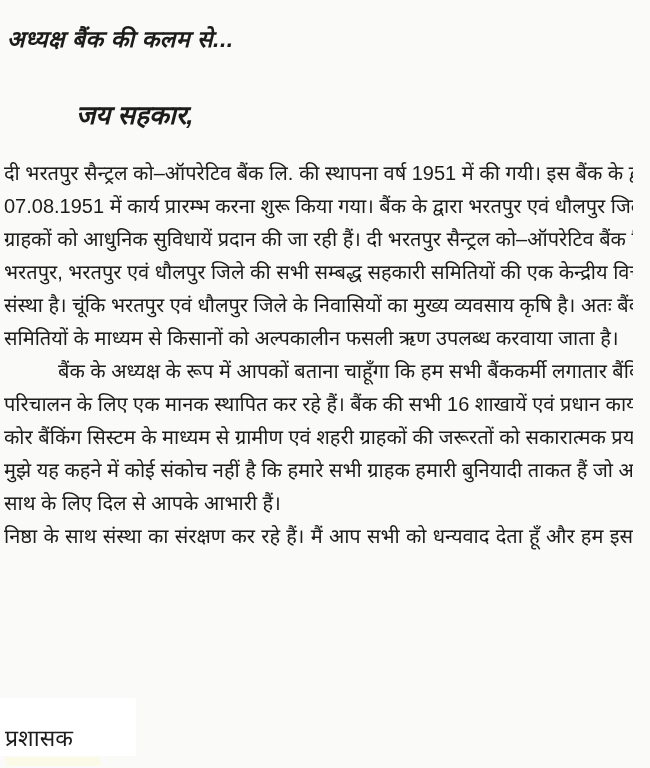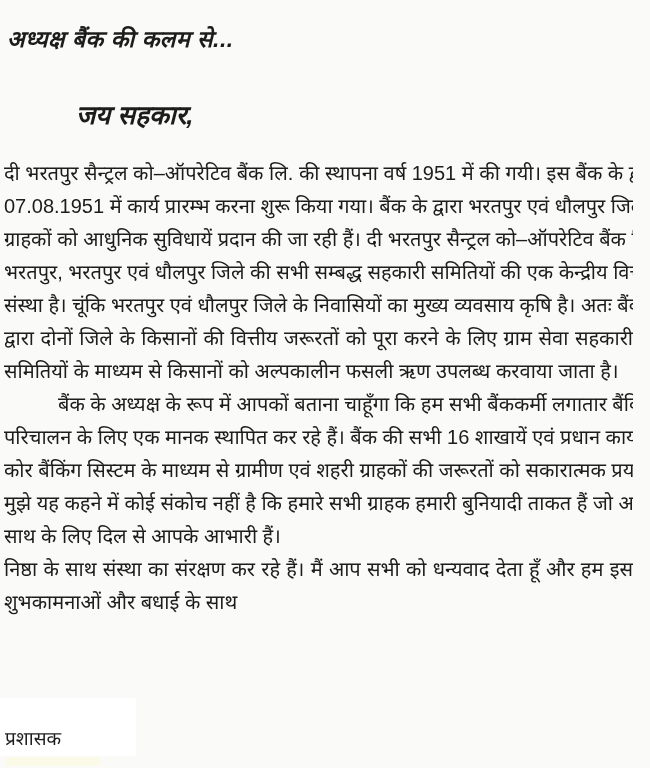--- a/index.html
+++ b/index.html
@@ -61,21 +61,21 @@
     text-align: right;
     text-align-last: left;
   }
   .ln.ind {
     text-indent: 54px;
   }
   .signoff {
     position: absolute;
     top: 722px;
     left: 5px;
-    font-size: 19px;
+    font-size: 23px;
     line-height: 33px;
     z-index: 3;
   }
   .signature-patch {
     position: absolute;
     top: 698px;
     left: 0;
     width: 136px;
     height: 58px;
     background: #ffffff;
@@ -101,32 +101,30 @@
 
   <div class="salutation">जय सहकार,</div>
 
   <div class="body-text">
 
     <div class="ln">दी भरतपुर सैन्ट्रल को–ऑपरेटिव बैंक लि. की स्थापना वर्ष 1951 में की गयी। इस बैंक के द्वारा</div>
     <div class="ln">07.08.1951 में कार्य प्रारम्भ करना शुरू किया गया। बैंक के द्वारा भरतपुर एवं धौलपुर जिले में</div>
     <div class="ln">ग्राहकों को आधुनिक सुविधायें प्रदान की जा रही हैं। दी भरतपुर सैन्ट्रल को–ऑपरेटिव बैंक लि0</div>
     <div class="ln">भरतपुर, भरतपुर एवं धौलपुर जिले की सभी सम्बद्ध सहकारी समितियों की एक केन्द्रीय वित्त पोषण</div>
     <div class="ln">संस्था है। चूंकि भरतपुर एवं धौलपुर जिले के निवासियों का मुख्य व्यवसाय कृषि है। अतः बैंक के</div>
-    <div class="ln">द्वारा दोनों जिले के किसानों की वित्तीय जरूरतों को पूरा करने के लिए ग्राम सेवा सहकारी</div>
     <div class="ln end">समितियों के माध्यम से किसानों को अल्पकालीन फसली ऋण उपलब्ध करवाया जाता है।</div>
 
     <div class="ln ind">बैंक के अध्यक्ष के रूप में आपकों बताना चाहूँगा कि हम सभी बैंककर्मी लगातार बैंकिंग</div>
     <div class="ln">परिचालन के लिए एक मानक स्थापित कर रहे हैं। बैंक की सभी 16 शाखायें एवं प्रधान कार्यालय</div>
     <div class="ln">कोर बैंकिंग सिस्टम के माध्यम से ग्रामीण एवं शहरी ग्राहकों की जरूरतों को सकारात्मक प्रयासों</div>
 
     <div class="ln">मुझे यह कहने में कोई संकोच नहीं है कि हमारे सभी ग्राहक हमारी बुनियादी ताकत हैं जो अपनी</div>
     <div class="ln end">साथ के लिए दिल से आपके आभारी हैं।</div>
     <div class="ln">निष्ठा के साथ संस्था का संरक्षण कर रहे हैं। मैं आप सभी को धन्यवाद देता हूँ और हम इस</div>
 
-    <div class="ln end">शुभकामनाओं और बधाई के साथ</div>
   </div>
 
   <div class="signature-patch"></div>
 
   <div class="signoff">प्रशासक</div>
 
   <div class="highlight-strip"></div>
 
 </div>
 

